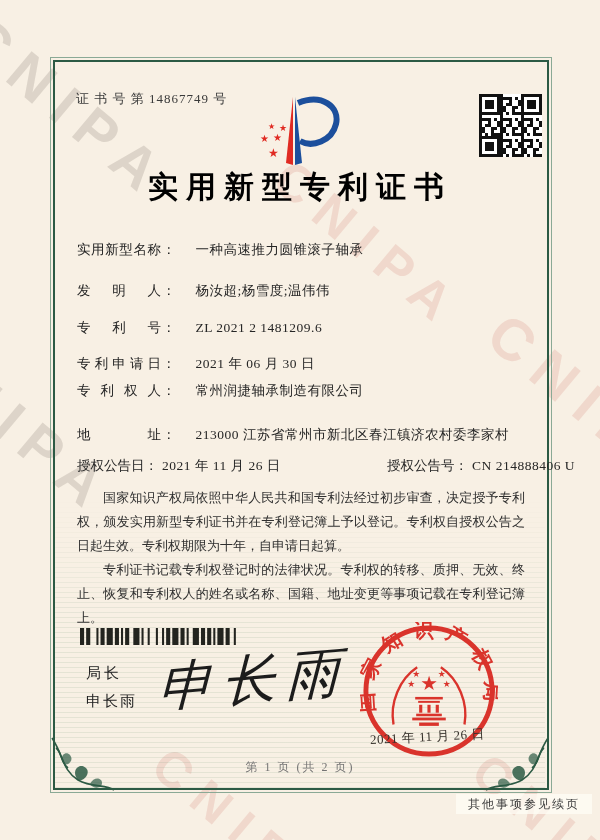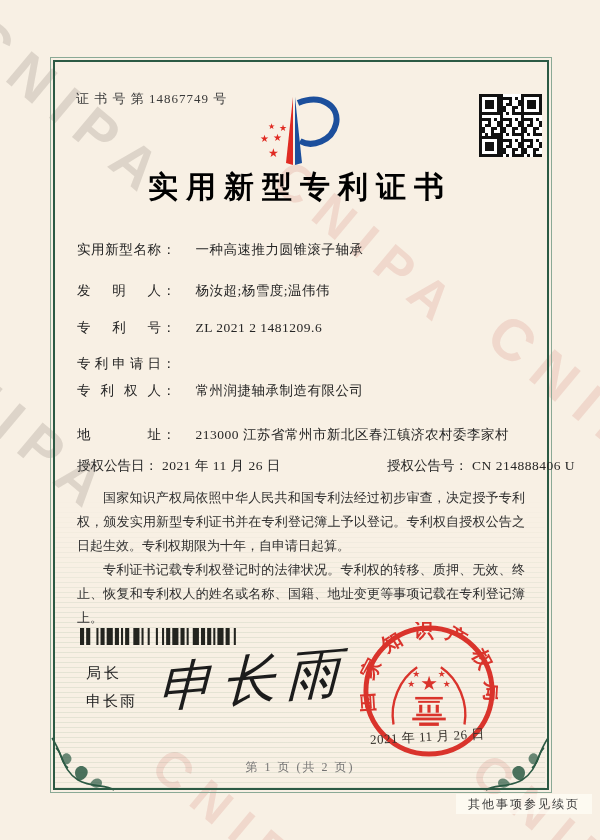--- a/index.html
+++ b/index.html
@@ -285,20 +285,21 @@
       <span class="val">杨汝超;杨雪度;温伟伟</span>
     </div>
     <div class="row" style="top:319px;">
       <span class="lab">专利号</span>
         <span class="colon">：</span>
       <span class="val">ZL 2021 2 1481209.6</span>
     </div>
     <div class="row" style="top:355px;">
       <span class="lab">专利申请日</span>
         <span class="colon">：</span>
+      <span class="val">2021 年 06 月 30 日</span>
     </div>
     <div class="row" style="top:382px;">
       <span class="lab">专利权人</span>
         <span class="colon">：</span>
       <span class="val">常州润捷轴承制造有限公司</span>
     </div>
     <div class="row" style="top:426px;">
       <span class="lab">地址</span>
         <span class="colon">：</span>
       <span class="val">213000 江苏省常州市新北区春江镇济农村委李家村</span>

